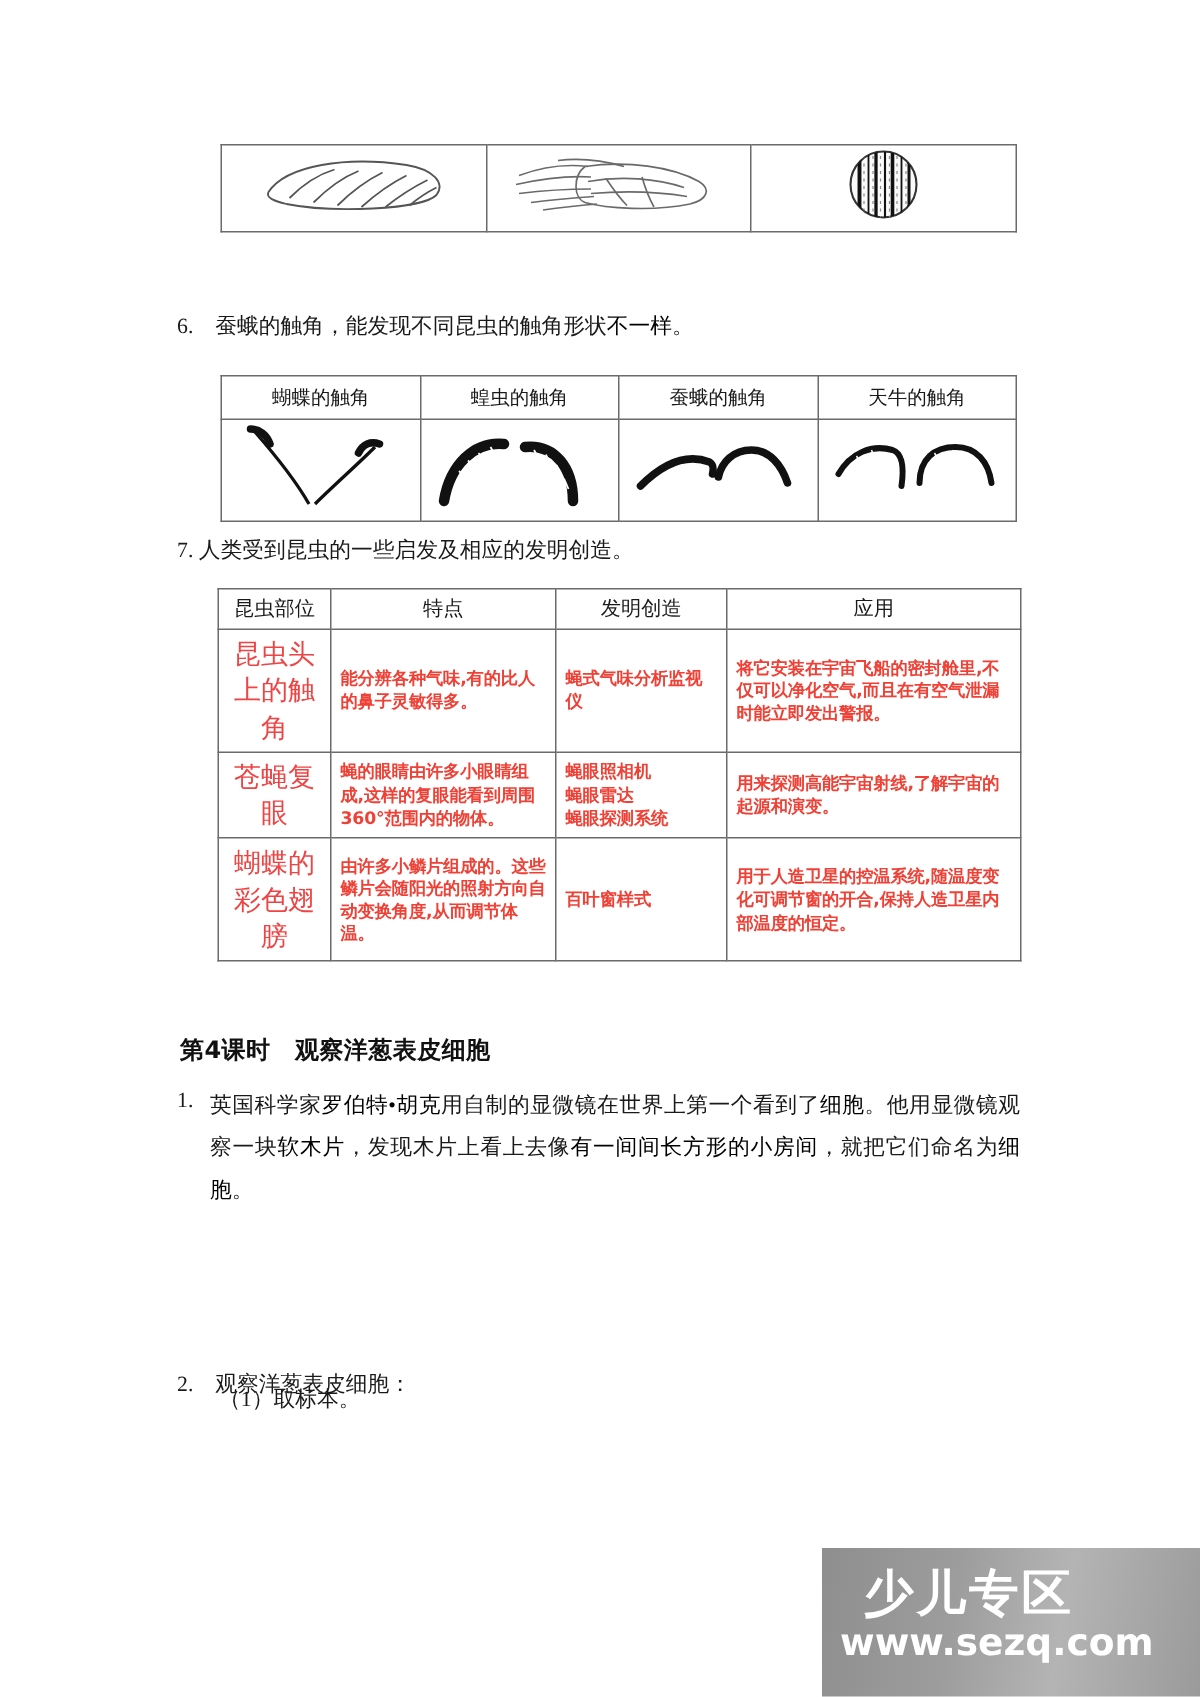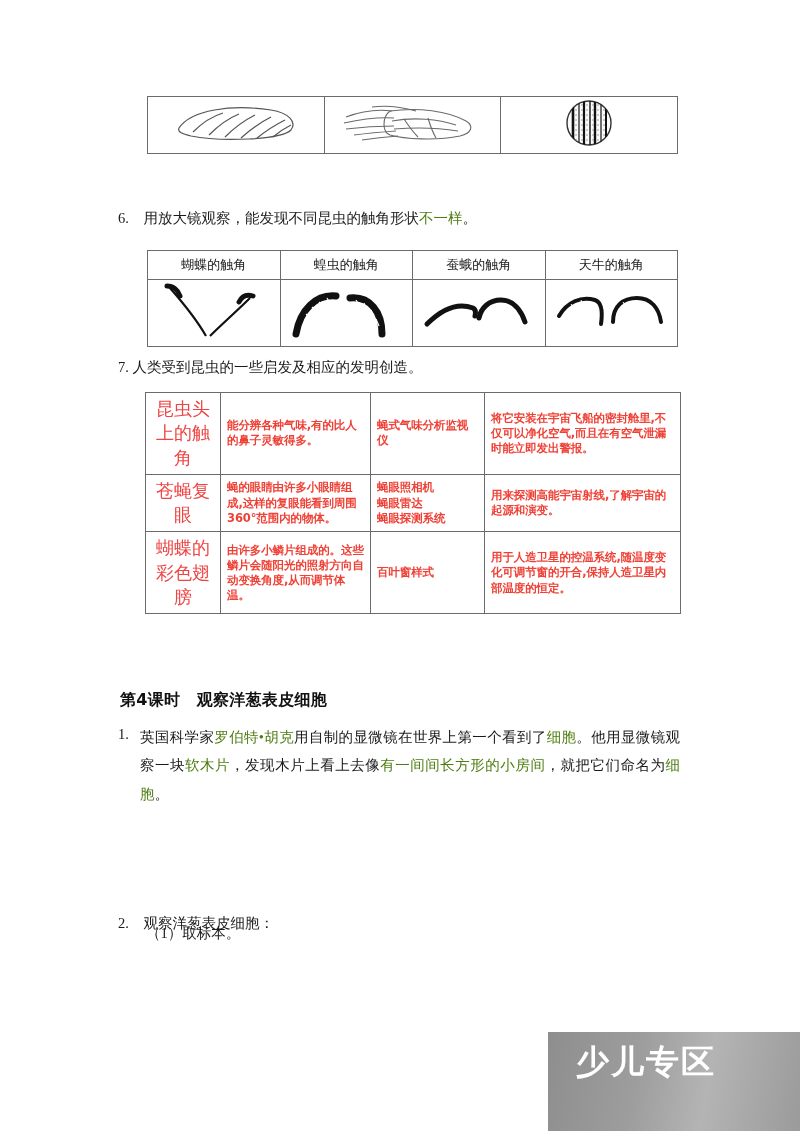--- a/index.html
+++ b/index.html
@@ -26,21 +26,21 @@
     border-collapse: collapse;
     table-layout: fixed;
     position: absolute;
   }
   .doc-table td {
     border: 1px solid #6b6b6b;
     vertical-align: middle;
     padding: 2px 4px;
   }
   .red {
-    color: #4d7c0f;
+    color: #000000;
   }
   .redcell {
     color: #ef4136;
     font-weight: bold;
     font-family: "DejaVu Sans", "Liberation Sans", sans-serif;
     font-size: 11.5px;
     line-height: 1.32;
     letter-spacing: -0.1px;
   }
 
@@ -220,21 +220,21 @@
             </g>
           </g>
         </svg>
       </td>
     </tr>
   </tbody>
     </table>
 
   <div class="item" id="item6" style="left:118px; top:207px; width:560px;">
     <span class="num">6.</span>
-    <span style="display:inline-block; width:11px;"></span><span>用放大镜观察，能发现不同昆虫的触角形状</span><span class="red">不一样</span><span>。</span>
+    <span style="display:inline-block; width:11px;"></span><span>蚕蛾的触角，能发现不同昆虫的触角形状</span><span class="red">不一样</span><span>。</span>
   </div>
 
   <table class="doc-table" id="antenna-table">
     <tbody>
         <tr>
       <td class="hdr">蝴蝶的触角</td>
       <td class="hdr">蝗虫的触角</td>
       <td class="hdr">蚕蛾的触角</td>
       <td class="hdr">天牛的触角</td>
     </tr>
@@ -301,20 +301,26 @@
   </div>
 
   <table class="doc-table" id="invention-table">
     <colgroup>
       <col style="width:75px">
         <col style="width:150px">
         <col style="width:114px">
         <col style="width:196px">
     </colgroup>
     <tbody>
+        <tr>
+      <td class="hdr">昆虫部位</td>
+      <td class="hdr">特点</td>
+      <td class="hdr">发明创造</td>
+      <td class="hdr">应用</td>
+    </tr>
     <tr>
       <td class="part">昆虫头上的触角</td>
       <td class="redcell">能分辨各种气味,有的比人的鼻子灵敏得多。</td>
       <td class="redcell">蝇式气味分析监视仪</td>
       <td class="redcell">将它安装在宇宙飞船的密封舱里,不仅可以净化空气,而且在有空气泄漏时能立即发出警报。</td>
     </tr>
     <tr>
       <td class="part">苍蝇复眼</td>
       <td class="redcell">蝇的眼睛由许多小眼睛组成,这样的复眼能看到周围360°范围内的物体。</td>
       <td class="redcell" style="white-space:pre-line">蝇眼照相机
@@ -343,15 +349,16 @@
   <div class="item" id="item2" style="left:118px; top:912px; width:500px;">
     <span class="num">2.</span>
     <span style="display:inline-block; width:11px;"></span><span>观察洋葱表皮细胞：</span>
   </div>
   <div class="item" id="item2-sub1" style="left:146px; top:922px; width:460px;">
     <span>（1）取标本。</span>
   </div>
 
   <div id="watermark">
     <div class="wm-cn">少儿专区</div>
+    <div class="wm-url">www.sezq.com</div>
   </div>
 
 </div>
 
 </body></html>

